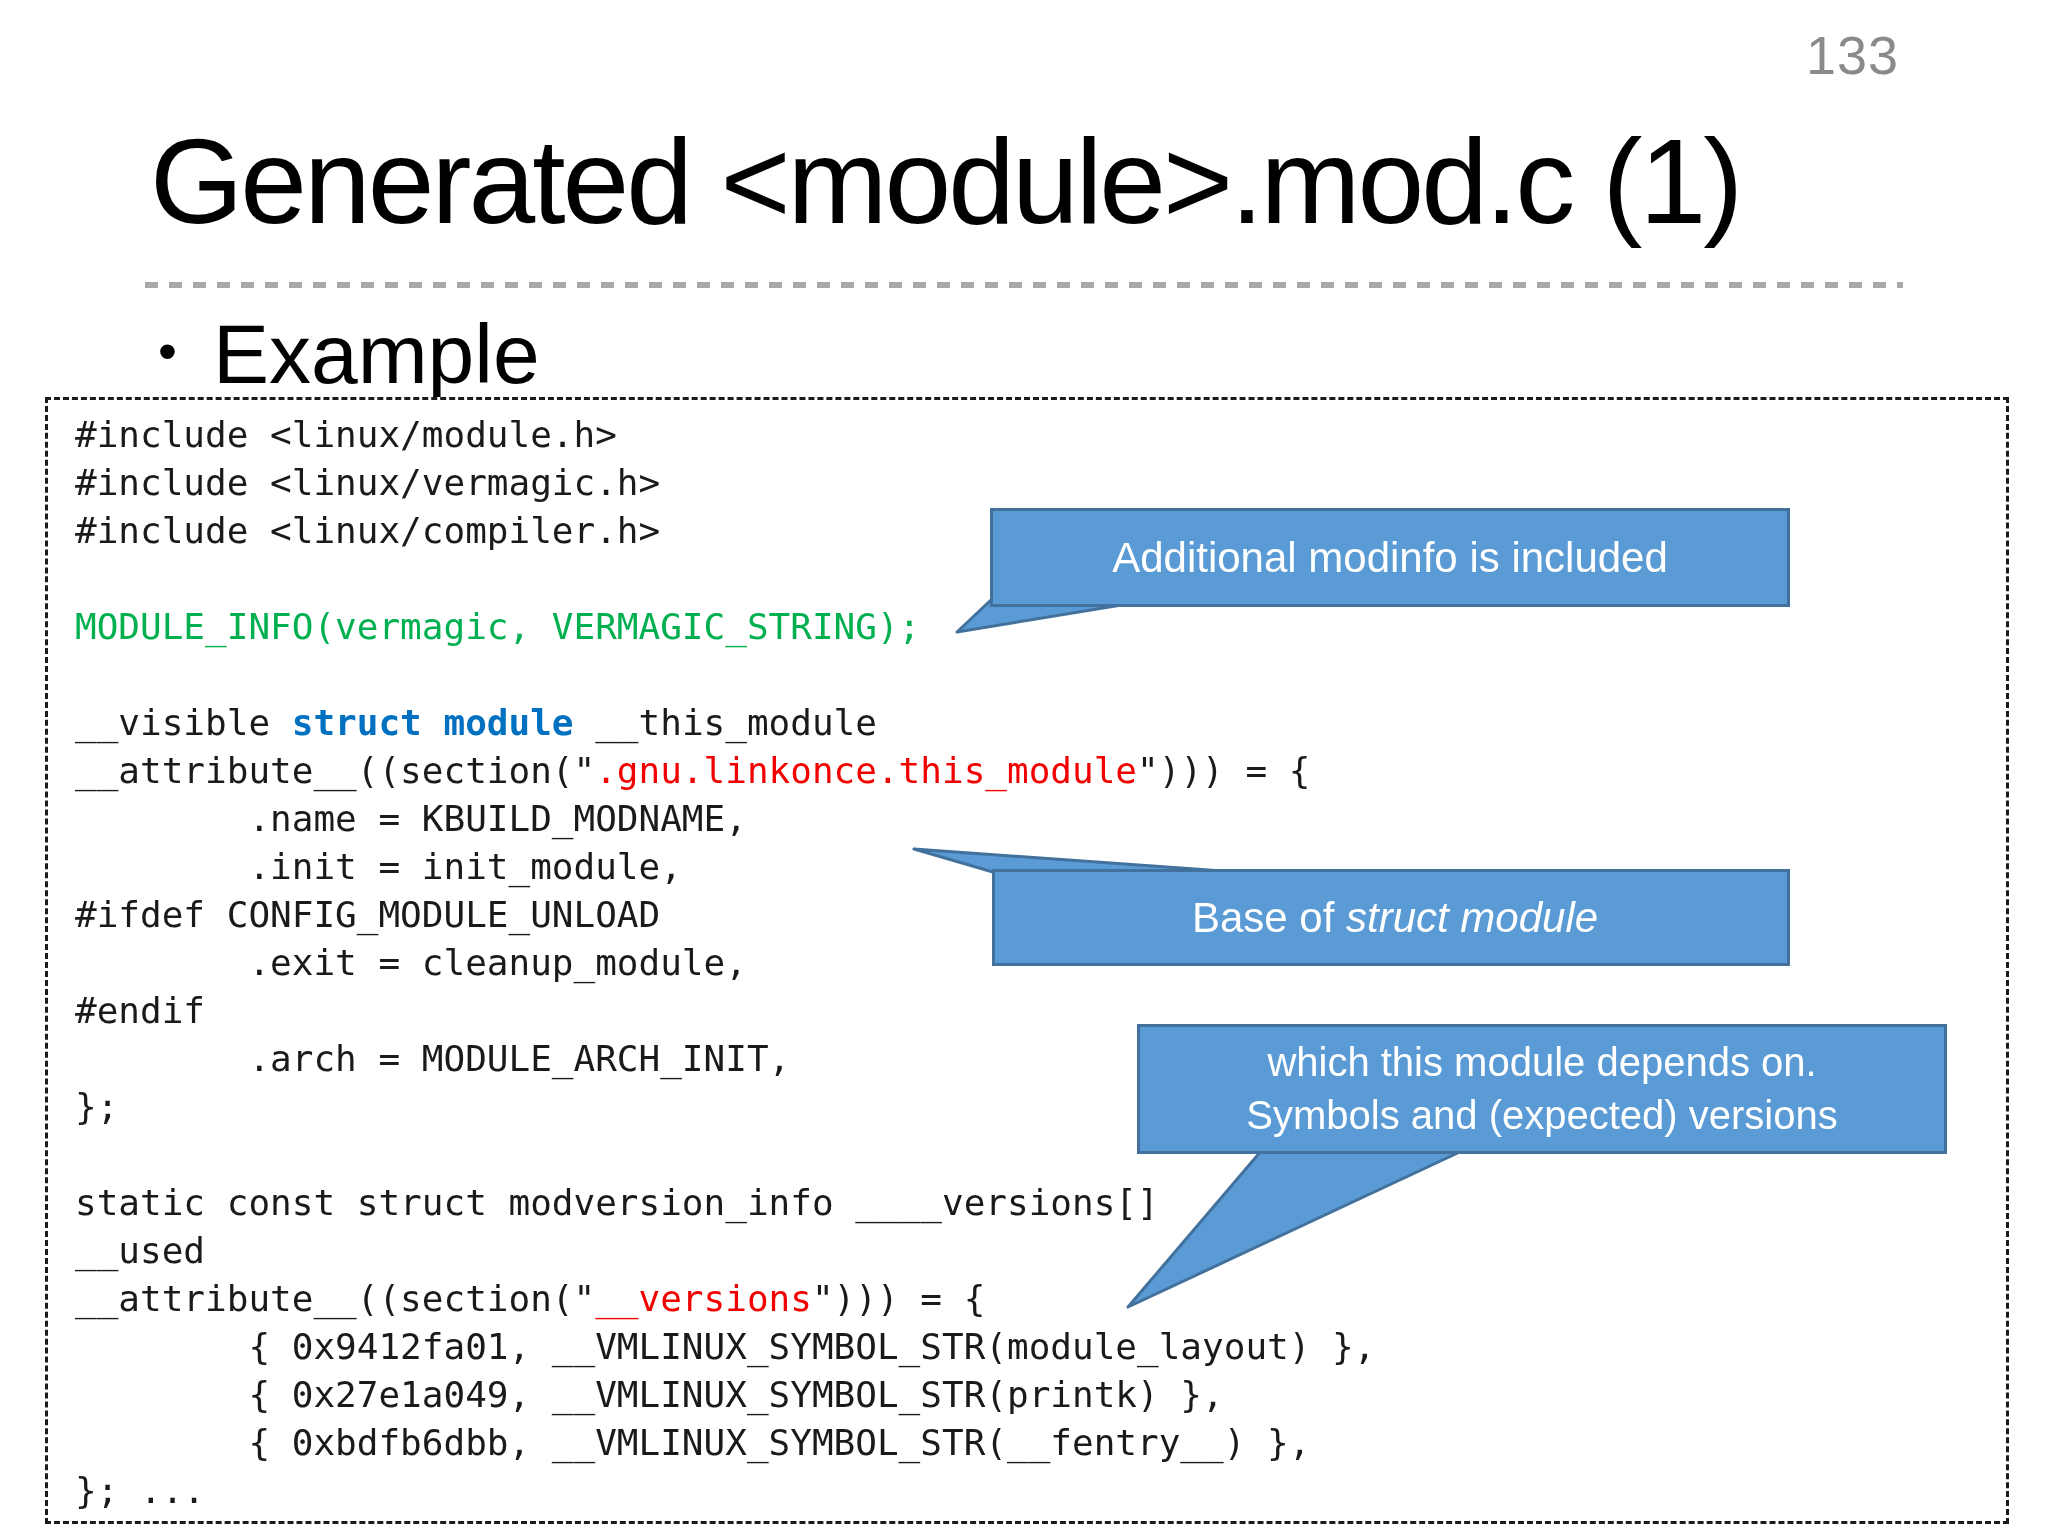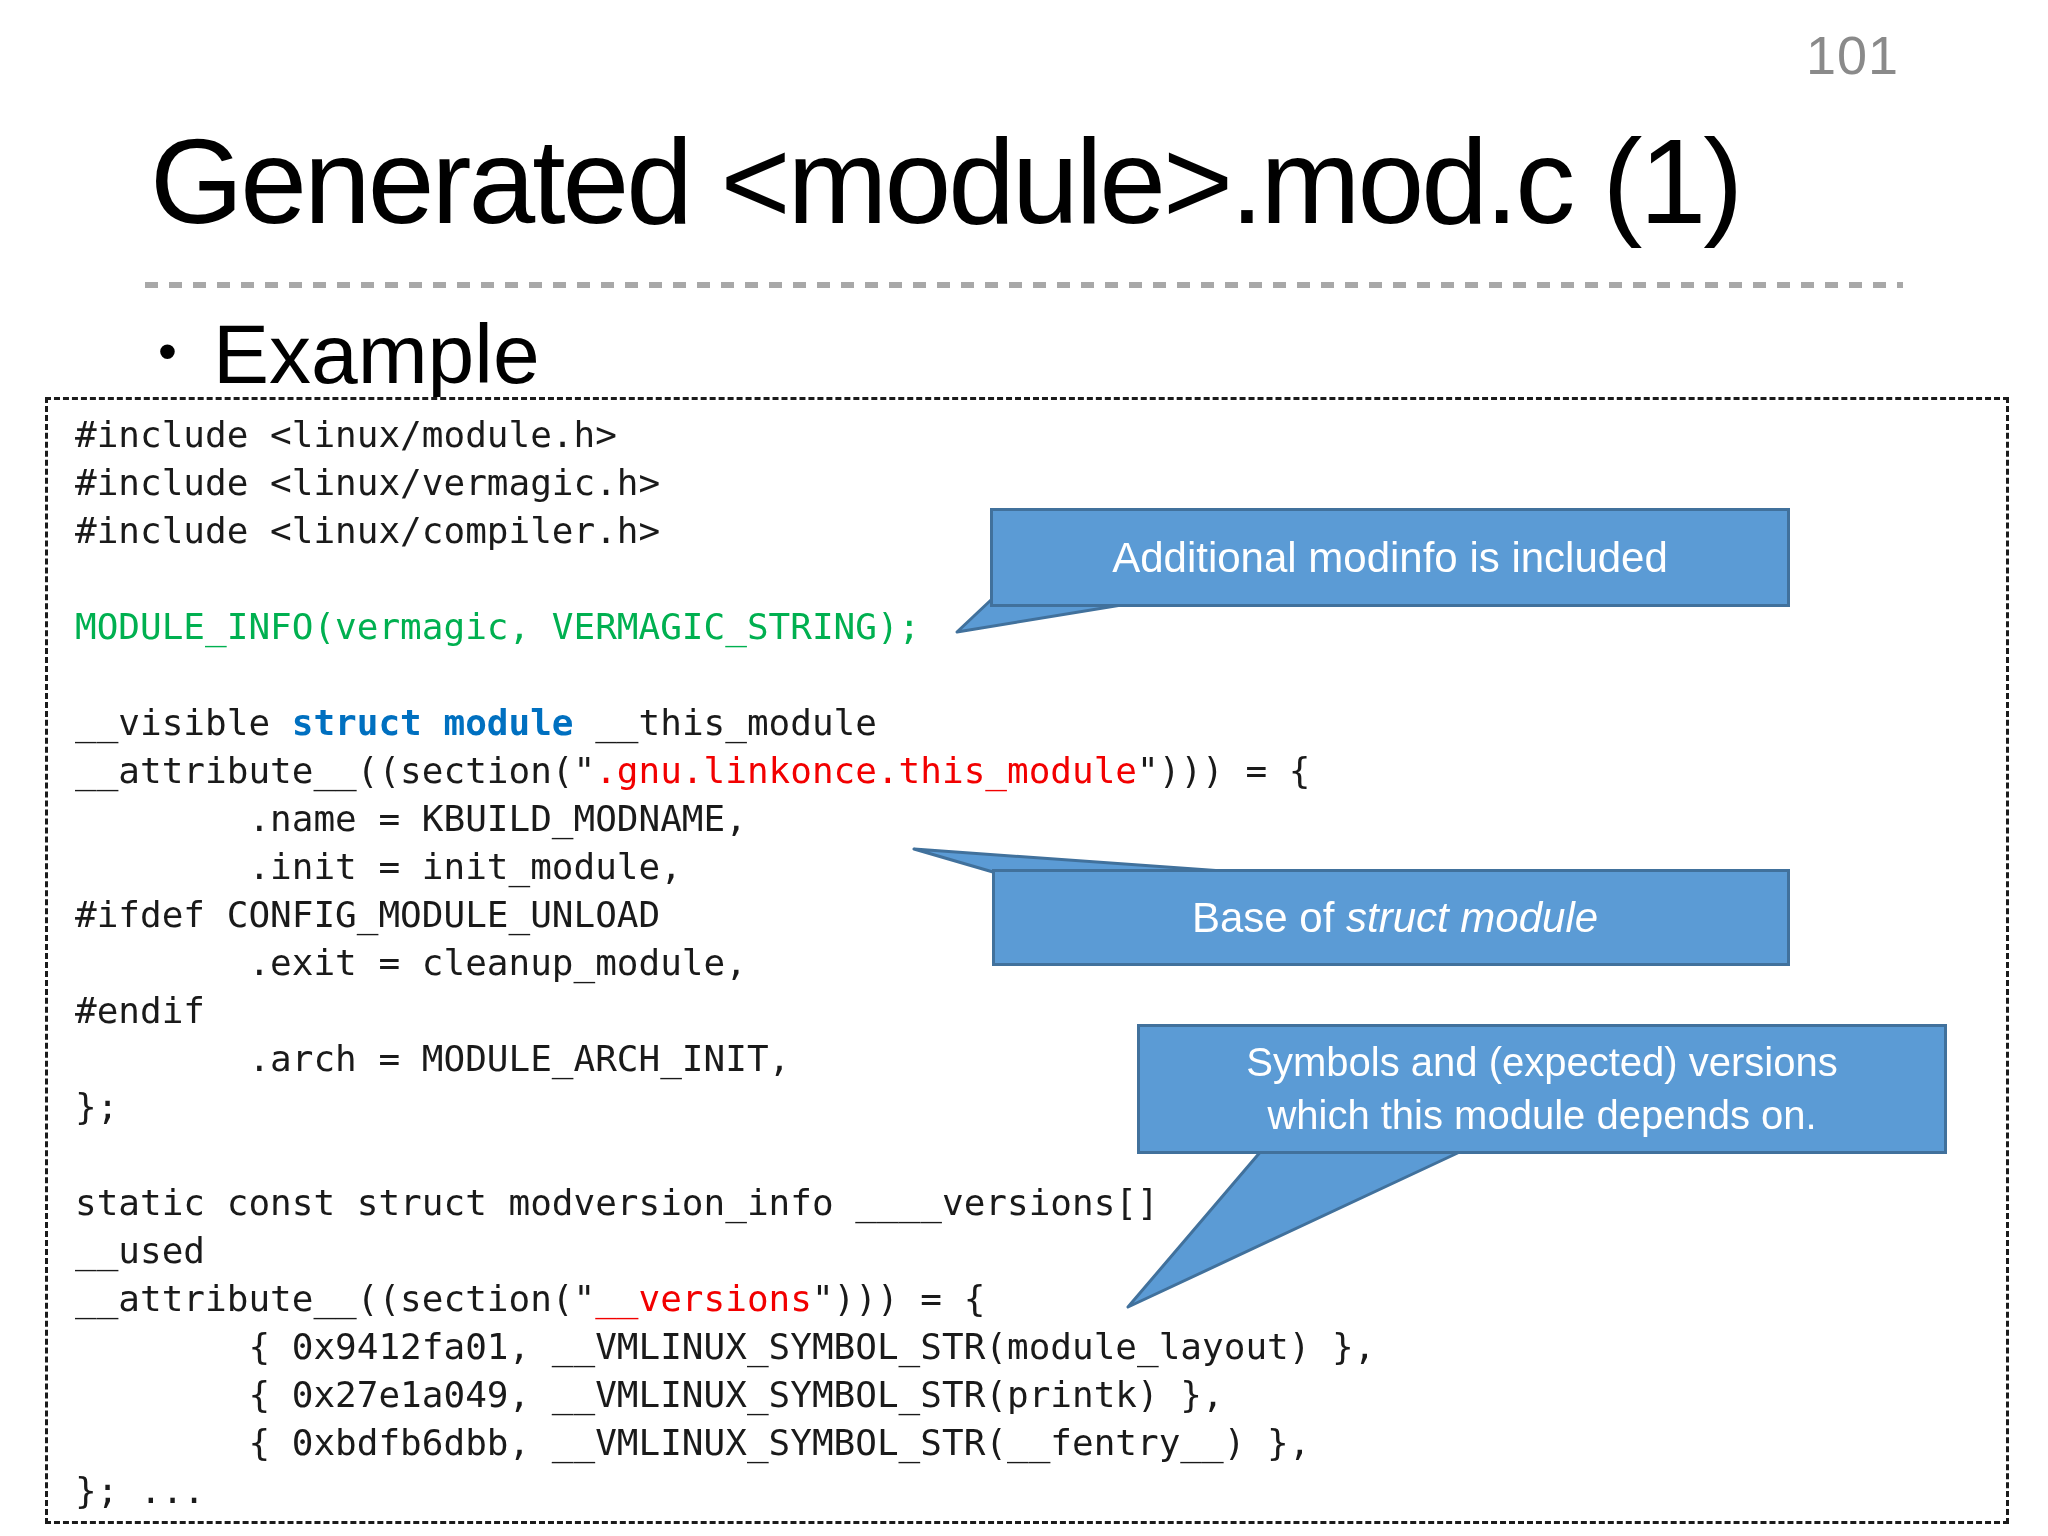--- a/index.html
+++ b/index.html
@@ -55,21 +55,21 @@
   }
   .callout .callout-line{font-size:42px;line-height:50px;white-space:nowrap;}
   #callout-symbols .callout-line{font-size:40px;line-height:53px;}
   #callout-modinfo{left:990px;top:508px;width:800px;height:99px;}
   #callout-base{left:992px;top:869px;width:798px;height:97px;padding-left:8px;}
   #callout-symbols{left:1137px;top:1024px;width:810px;height:130px;}
 </style>
 </head>
 <body>
 
-<div id="page-number">101</div>
+<div id="page-number">133</div>
 
 <div id="slide-title">Generated &lt;module&gt;.mod.c (1)</div>
 
 <div id="title-separator"></div>
 
 <div id="bullet-item"><span class="dot">•</span><span>Example</span></div>
 
 <pre id="code-block"><div class="code-line"><span class="seg-default">#include &lt;linux/module.h&gt;</span></div><div class="code-line"><span class="seg-default">#include &lt;linux/vermagic.h&gt;</span></div><div class="code-line"><span class="seg-default">#include &lt;linux/compiler.h&gt;</span></div><div class="code-line">&nbsp;</div><div class="code-line"><span class="seg-green">MODULE_INFO(vermagic, VERMAGIC_STRING);</span></div><div class="code-line">&nbsp;</div><div class="code-line"><span class="seg-default">__visible </span><span class="seg-blue-bold">struct module</span><span class="seg-default"> __this_module</span></div><div class="code-line"><span class="seg-default">__attribute__((section("</span><span class="seg-red">.gnu.linkonce.this_module</span><span class="seg-default">"))) = {</span></div><div class="code-line"><span class="seg-default">        .name = KBUILD_MODNAME,</span></div><div class="code-line"><span class="seg-default">        .init = init_module,</span></div><div class="code-line"><span class="seg-default">#ifdef CONFIG_MODULE_UNLOAD</span></div><div class="code-line"><span class="seg-default">        .exit = cleanup_module,</span></div><div class="code-line"><span class="seg-default">#endif</span></div><div class="code-line"><span class="seg-default">        .arch = MODULE_ARCH_INIT,</span></div><div class="code-line"><span class="seg-default">};</span></div><div class="code-line">&nbsp;</div><div class="code-line"><span class="seg-default">static const struct modversion_info ____versions[]</span></div><div class="code-line"><span class="seg-default">__used</span></div><div class="code-line"><span class="seg-default">__attribute__((section("</span><span class="seg-red">__versions</span><span class="seg-default">"))) = {</span></div><div class="code-line"><span class="seg-default">        { 0x9412fa01, __VMLINUX_SYMBOL_STR(module_layout) },</span></div><div class="code-line"><span class="seg-default">        { 0x27e1a049, __VMLINUX_SYMBOL_STR(printk) },</span></div><div class="code-line"><span class="seg-default">        { 0xbdfb6dbb, __VMLINUX_SYMBOL_STR(__fentry__) },</span></div><div class="code-line"><span class="seg-default">}; ...</span></div></pre>
 
 <svg id="callout-tails" width="2048" height="1536" viewBox="0 0 2048 1536">
@@ -78,15 +78,15 @@
   <polygon points="1128,1307 1262,1150 1464,1150"></polygon>
 </svg>
 
 <div id="callout-modinfo" class="callout">
     <div class="callout-line"><span class="seg-default">Additional modinfo is included</span></div>
   </div>
 <div id="callout-base" class="callout">
     <div class="callout-line"><span class="seg-default">Base of </span><span class="seg-italic">struct module</span></div>
   </div>
 <div id="callout-symbols" class="callout">
+    <div class="callout-line"><span class="seg-default">which this module depends on.</span></div>
     <div class="callout-line"><span class="seg-default">Symbols and (expected) versions</span></div>
-    <div class="callout-line"><span class="seg-default">which this module depends on.</span></div>
   </div>
 
 </body></html>

